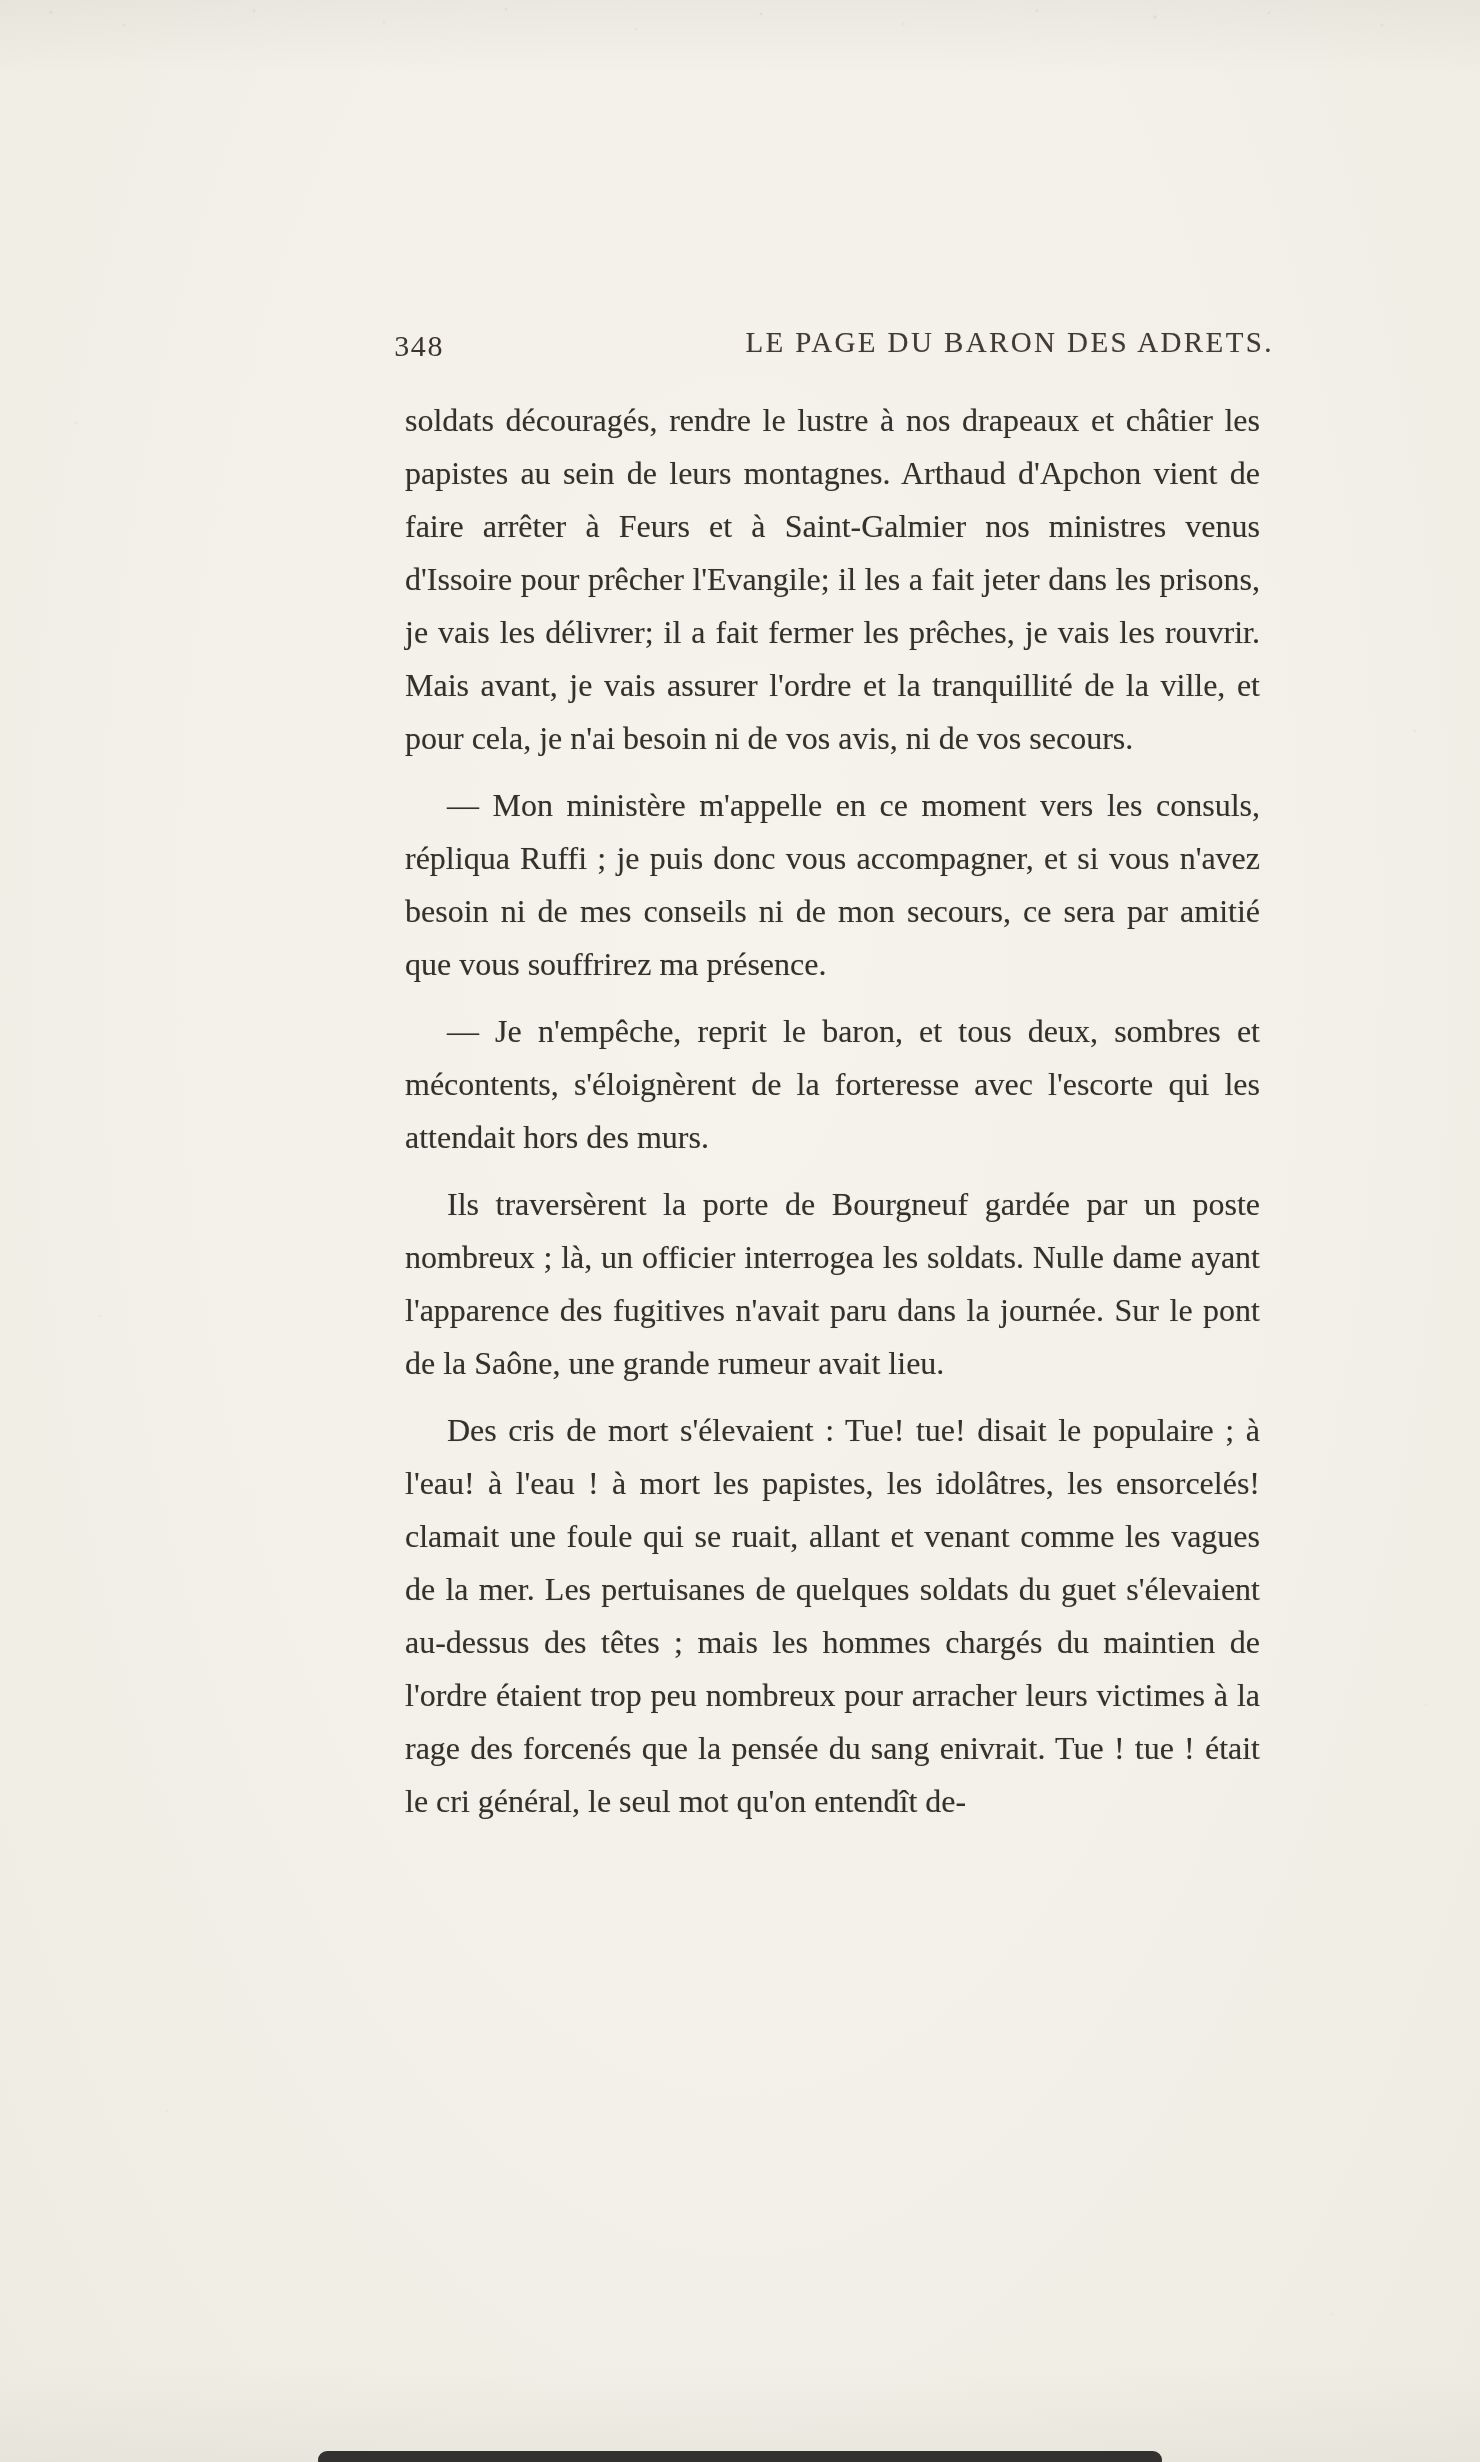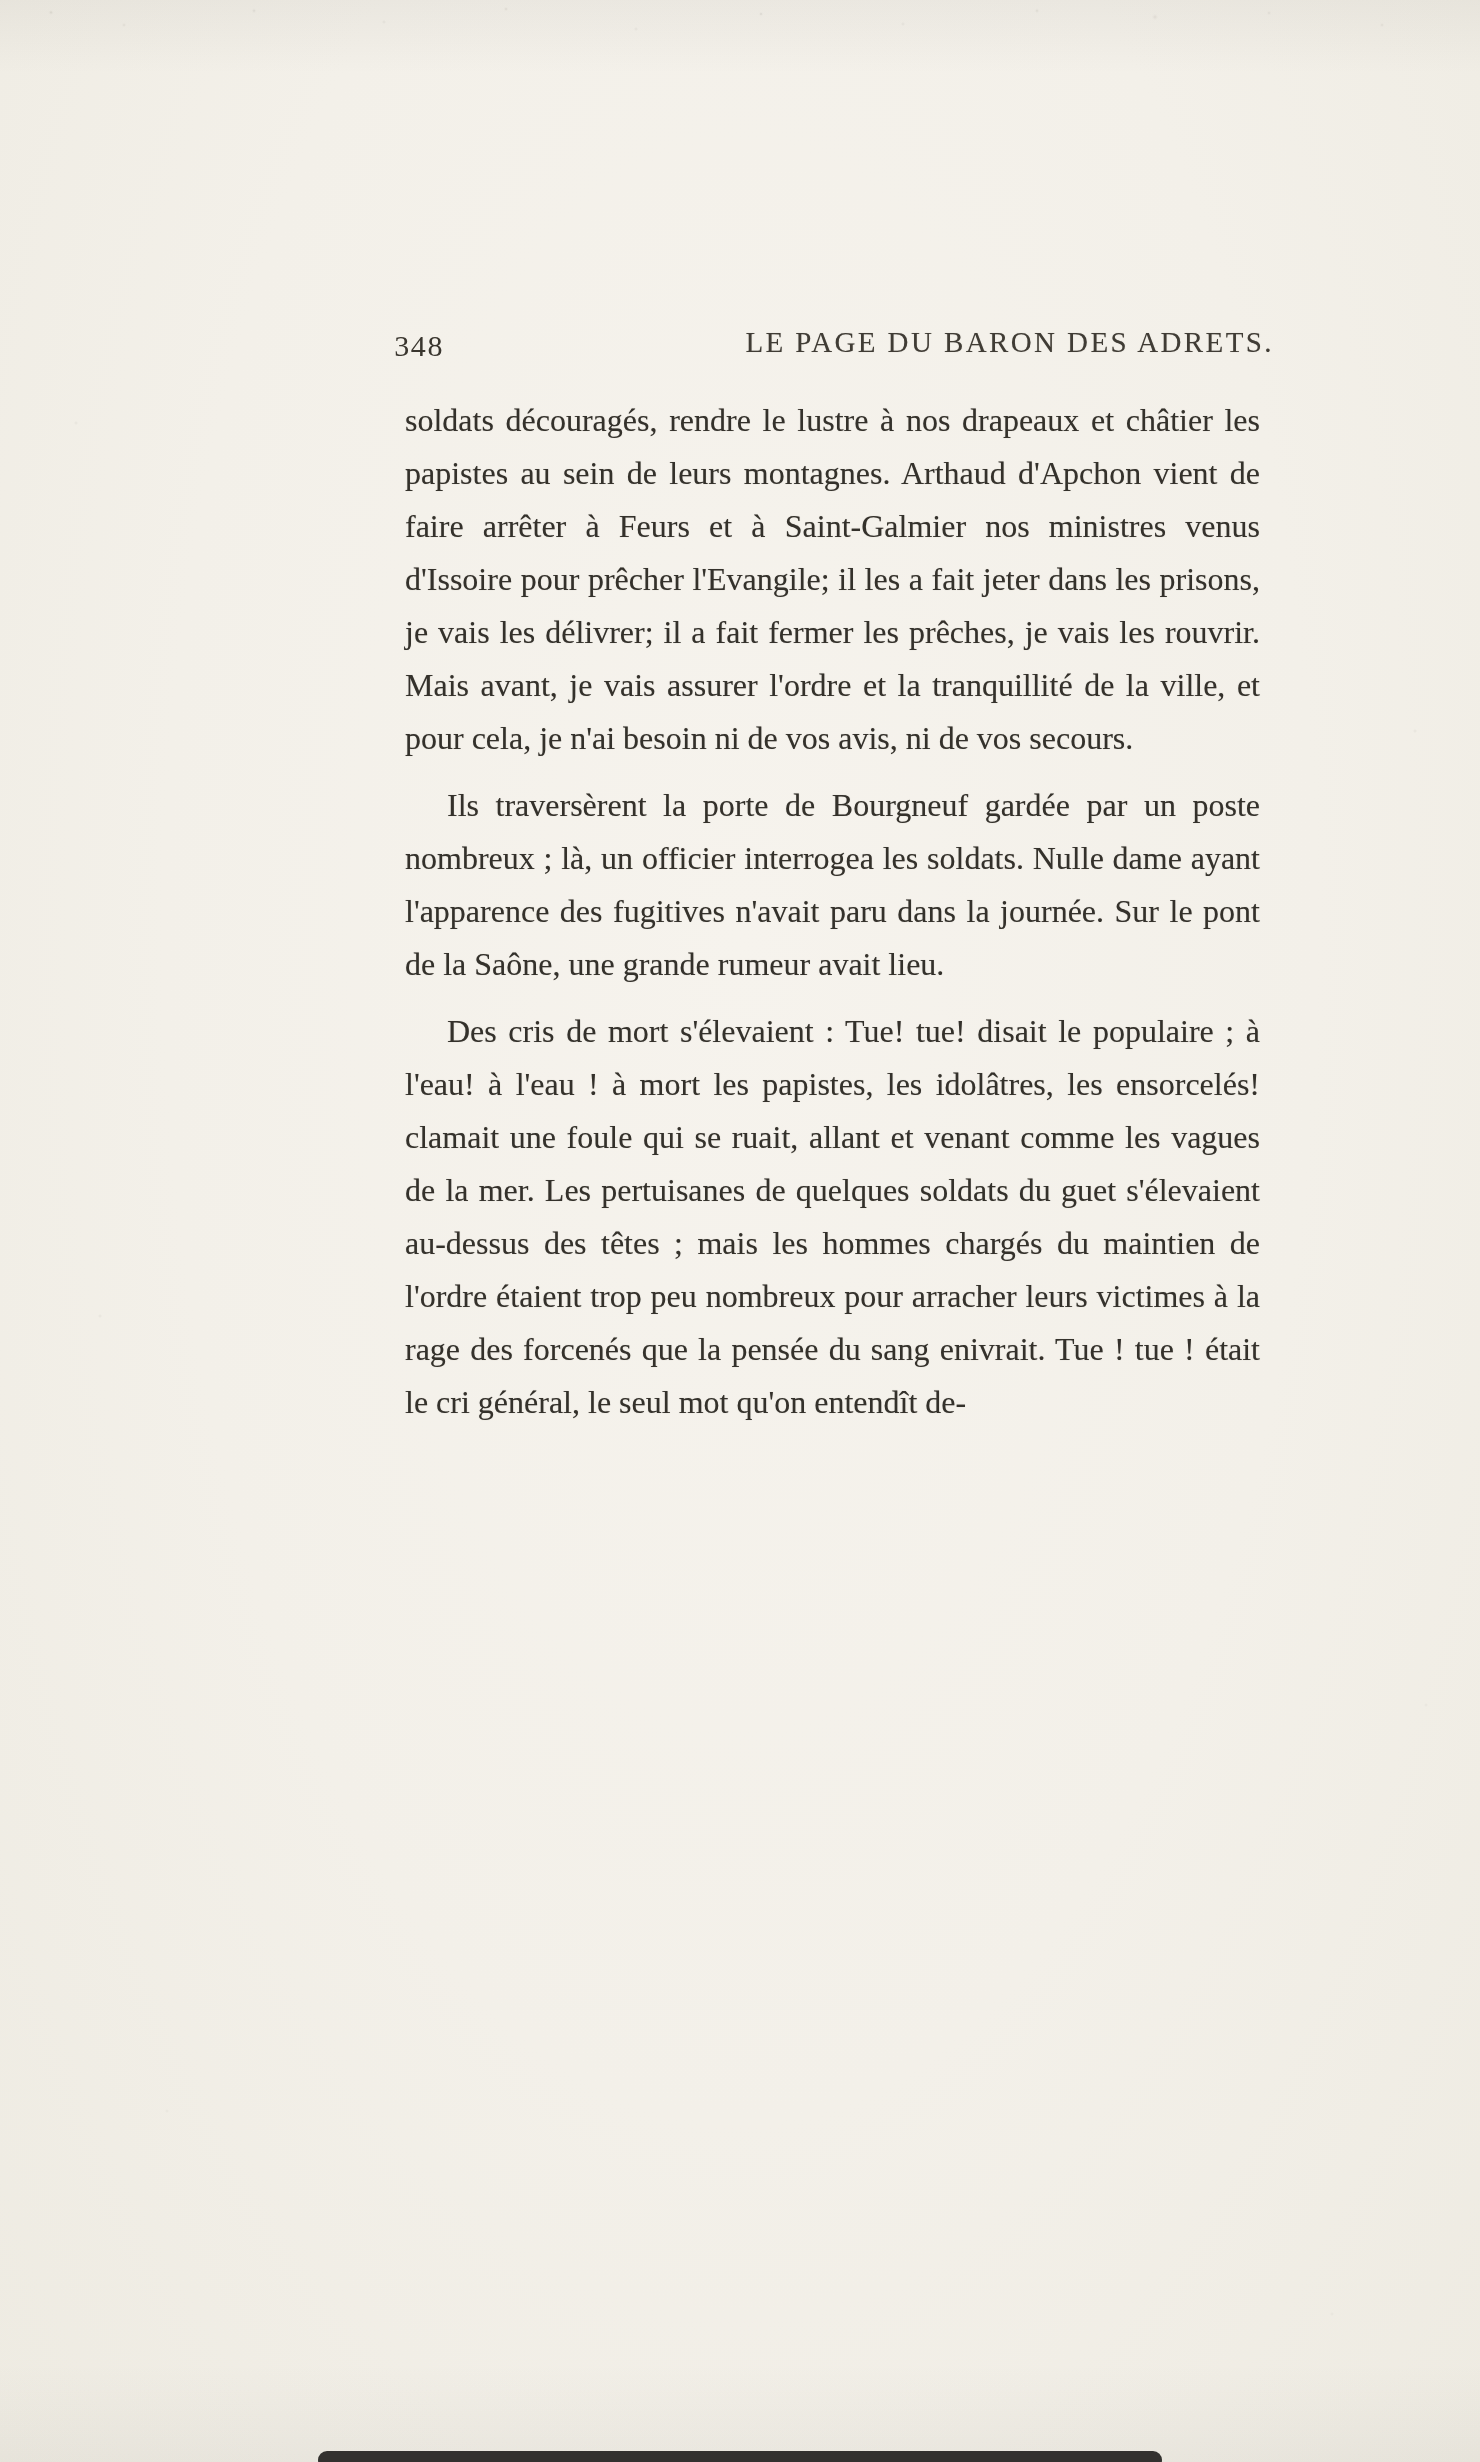--- a/index.html
+++ b/index.html
@@ -106,20 +106,22 @@
 
   <div class="text-column">
 
     <div class="header">
       <span class="page-number">348</span>
       <span class="running-title">LE PAGE DU BARON DES ADRETS.</span>
     </div>
 
     <div class="body-text">
       <p class="para">soldats découragés, rendre le lustre à nos drapeaux et châtier les papistes au sein de leurs montagnes. Arthaud d'Apchon vient de faire arrêter à Feurs et à Saint-Galmier nos ministres venus d'Issoire pour prêcher l'Evangile; il les a fait jeter dans les prisons, je vais les délivrer; il a fait fermer les prêches, je vais les rouvrir. Mais avant, je vais assurer l'ordre et la tranquillité de la ville, et pour cela, je n'ai besoin ni de vos avis, ni de vos secours.</p>
+      <p class="para indent">— Mon ministère m'appelle en ce moment vers les consuls, répliqua Ruffi ; je puis donc vous accompagner, et si vous n'avez besoin ni de mes conseils ni de mon secours, ce sera par amitié que vous souffrirez ma présence.</p>
+      <p class="para indent">— Je n'empêche, reprit le baron, et tous deux, sombres et mécontents, s'éloignèrent de la forteresse avec l'escorte qui les attendait hors des murs.</p>
       <p class="para indent">Ils traversèrent la porte de Bourgneuf gardée par un poste nombreux ; là, un officier interrogea les soldats. Nulle dame ayant l'apparence des fugitives n'avait paru dans la journée. Sur le pont de la Saône, une grande rumeur avait lieu.</p>
       <p class="para indent">Des cris de mort s'élevaient : Tue! tue! disait le populaire ; à l'eau! à l'eau ! à mort les papistes, les idolâtres, les ensorcelés! clamait une foule qui se ruait, allant et venant comme les vagues de la mer. Les pertuisanes de quelques soldats du guet s'élevaient au-dessus des têtes ; mais les hommes chargés du maintien de l'ordre étaient trop peu nombreux pour arracher leurs victimes à la rage des forcenés que la pensée du sang enivrait. Tue ! tue ! était le cri général, le seul mot qu'on entendît de-</p>
     </div>
 
   </div>
 
   <div class="scan-edge-bottom"></div>
 
 </div>
 

